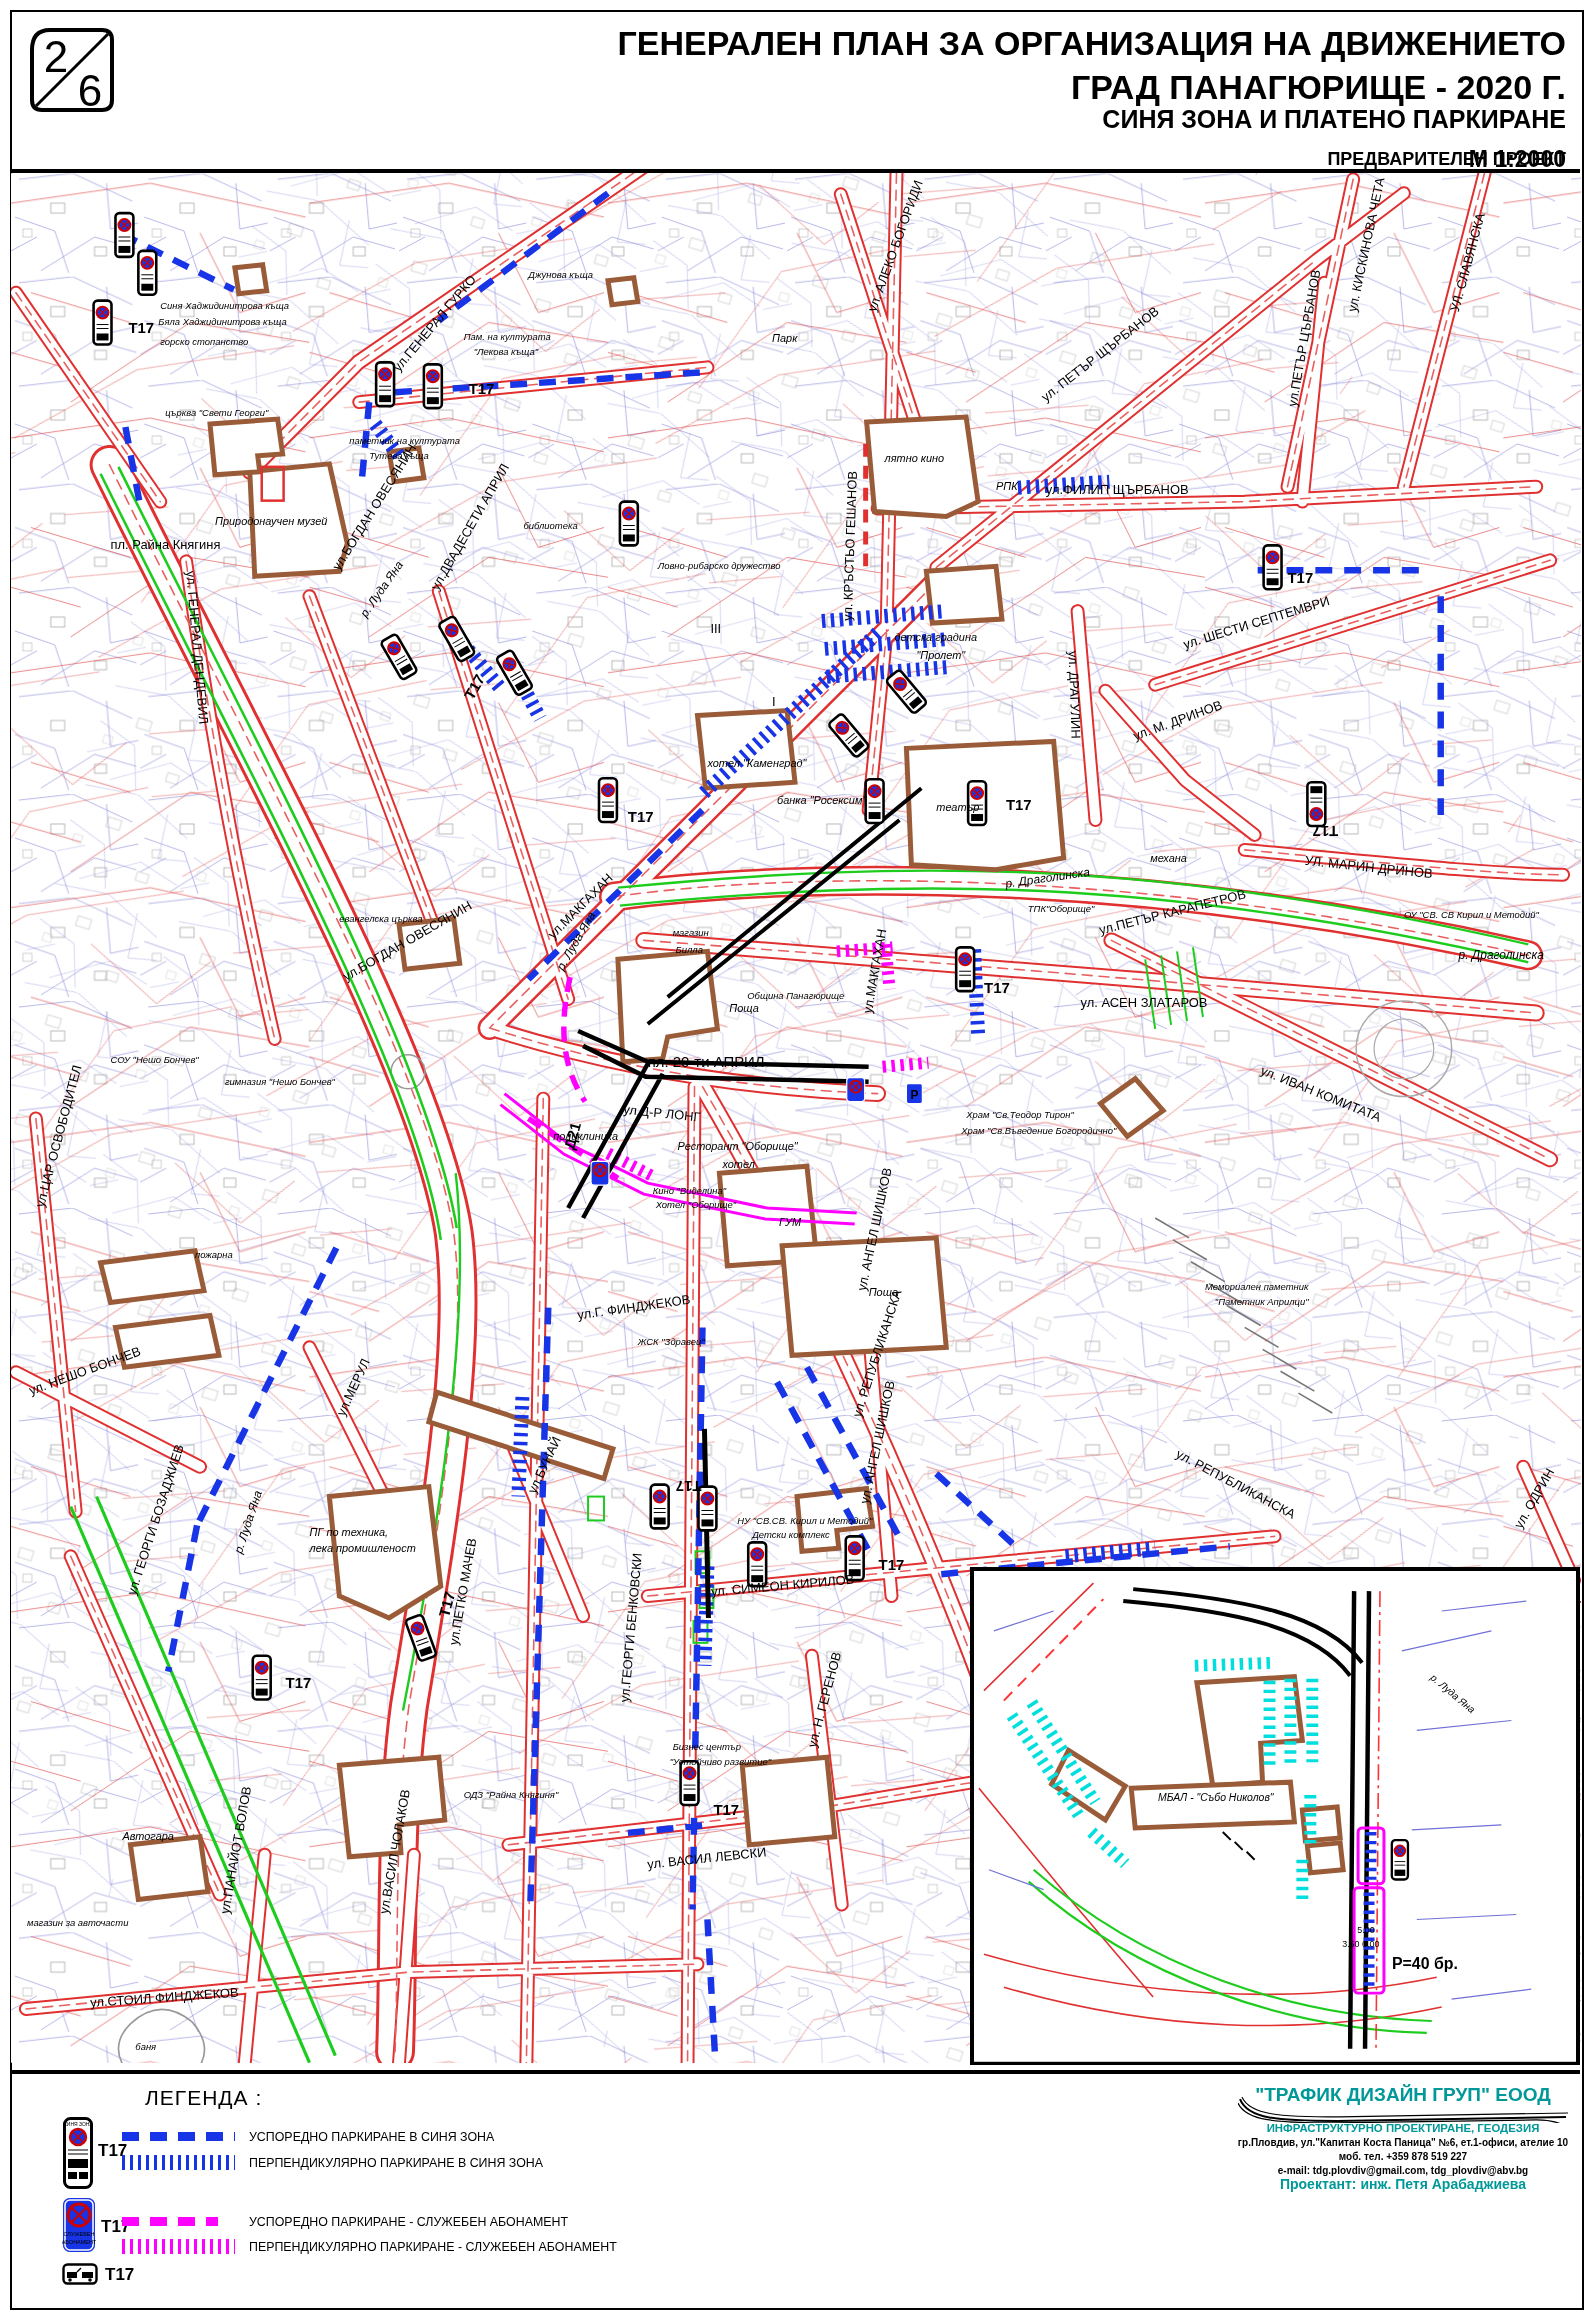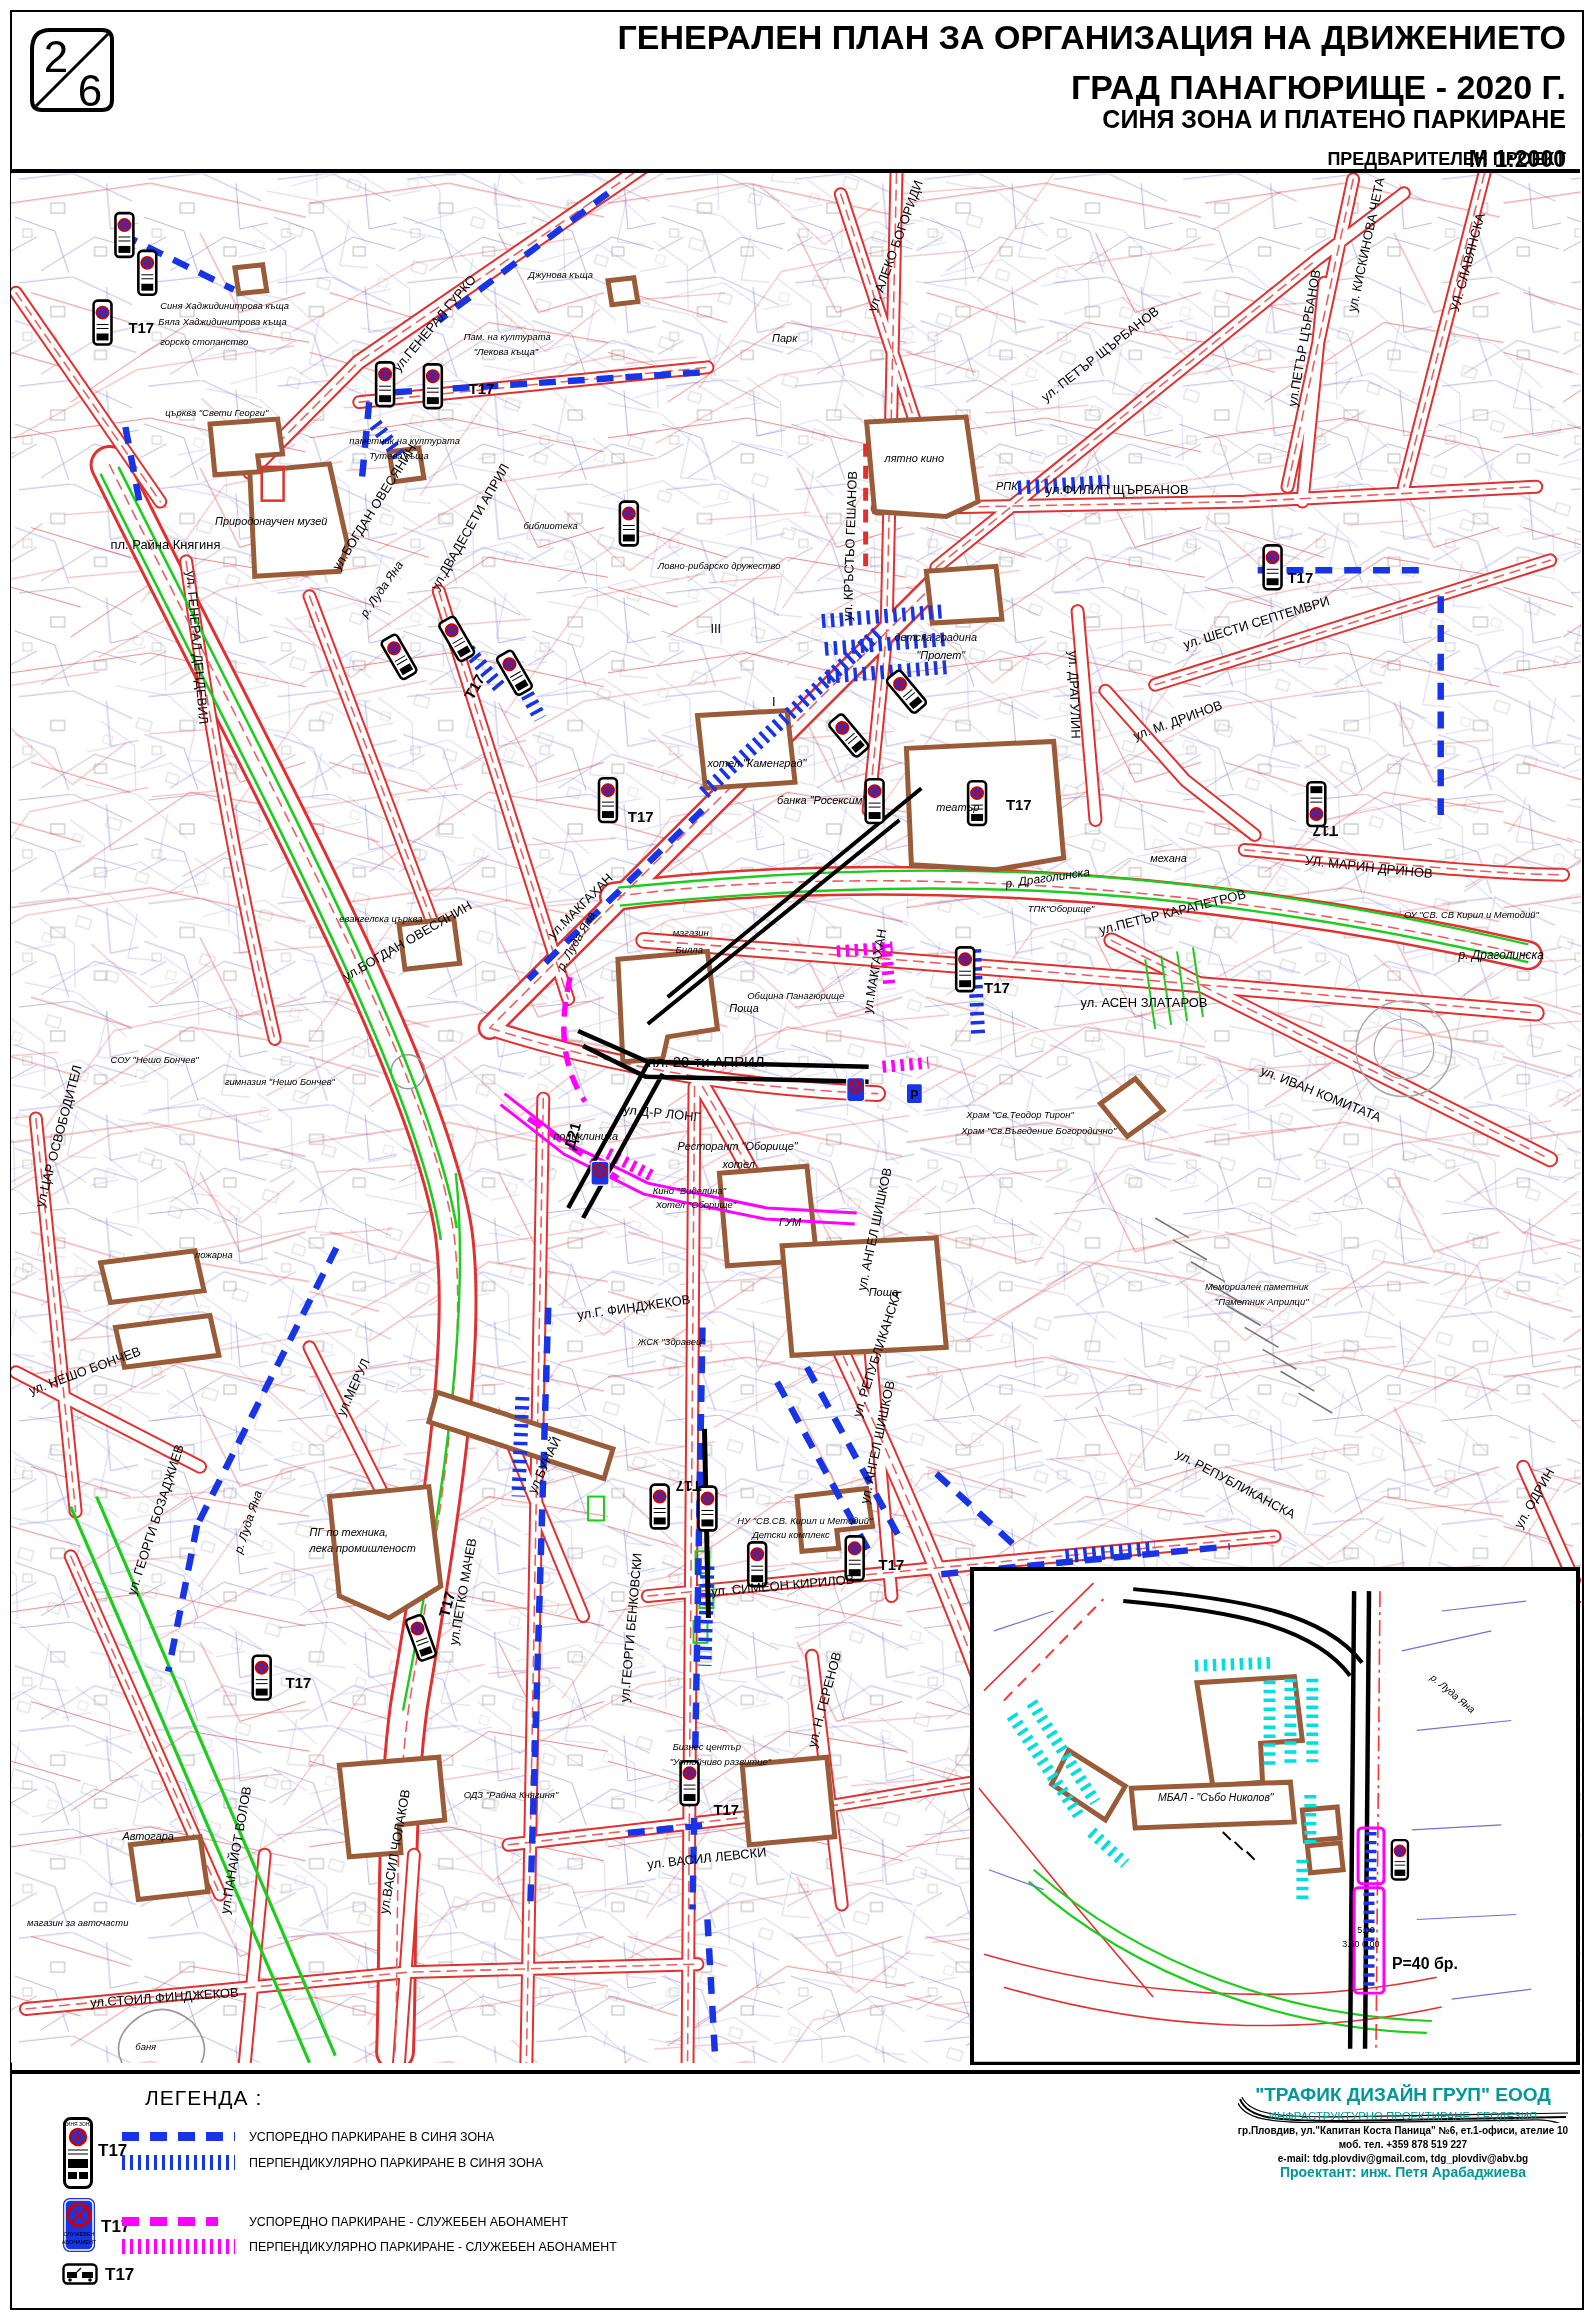--- a/index.html
+++ b/index.html
@@ -4,21 +4,21 @@
 <style>
   html,body{margin:0;padding:0;background:#fff;}
   body{width:1592px;height:2318px;position:relative;font-family:"Liberation Sans",sans-serif;color:#000;overflow:hidden;}
   .abs{position:absolute;}
   
   #sheet-border{left:10px;top:10px;width:1570px;height:2296px;border:2px solid #000;}
   #map-frame{left:10px;top:169px;width:1570px;height:1897px;border-top:4px solid #000;border-bottom:4px solid #000;}
   
   #sheetnum{left:28px;top:26px;width:88px;height:88px;}
   .title-line{right:26px;text-align:right;font-weight:bold;white-space:nowrap;}
-  #t1{top:18px;font-size:34px;}
+  #t1{top:24px;font-size:34px;}
   #t2{top:68px;font-size:34px;}
   #t3{top:105px;font-size:25px;}
   #t4{top:146px;font-size:23px;}
   #t5{top:149px;font-size:18px;}
   
   #map{left:11px;top:173px;width:1570px;height:1890px;}
   svg text{fill:#000;}
   .t{font-size:13px;}
   .tb{font-size:15px;}
   .i{font-size:11px;font-style:italic;}
@@ -32,21 +32,21 @@
   .lg-label{left:249px;font-size:12.4px;font-weight:normal;white-space:nowrap;}
   .lg-bar{left:122px;width:113px;}
   .bar-dash-blue{height:9px;background:repeating-linear-gradient(90deg,var(--c-blue_zone,#1734e6) 0 17px,transparent 17px 28px);}
   .bar-hatch-blue{height:15px;background:repeating-linear-gradient(90deg,var(--c-blue_zone,#1734e6) 0 3.5px,transparent 3.5px 8px);}
   .bar-dash-mag{height:9px;background:repeating-linear-gradient(90deg,var(--c-service,#ff00ff) 0 17px,transparent 17px 28px);width:96px;}
   .bar-hatch-mag{height:15px;background:repeating-linear-gradient(90deg,var(--c-service,#ff00ff) 0 3.5px,transparent 3.5px 8px);}
   .t17-legend{font-size:17px;font-weight:bold;}
   
   #company{left:1234px;top:2084px;width:338px;text-align:center;}
   #company .name{font-size:19px;font-weight:bold;color:var(--c-company_teal,#009898);white-space:nowrap;}
-  #company .field{font-size:11.4px;font-weight:normal;color:var(--c-company_teal,#009898);margin-top:4px;}
+  #company .field{font-size:11.4px;font-weight:bold;color:var(--c-company_teal,#009898);margin-top:16px;}
   #company .small{font-size:10px;font-weight:bold;margin-top:3px;}
   #company .designer{font-size:14px;font-weight:bold;color:var(--c-company_teal,#009898);}
   #swoosh{left:1238px;top:2097px;width:334px;height:26px;}
 </style>
 </head>
 <body>
 
 <div class="abs" id="sheet-border"></div>
 <div class="abs" id="map-frame"></div>
 

